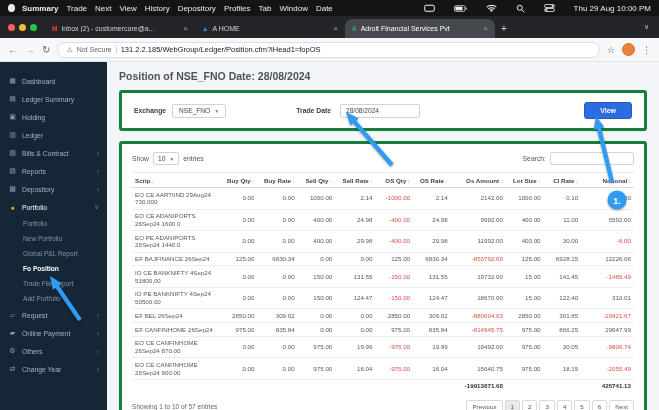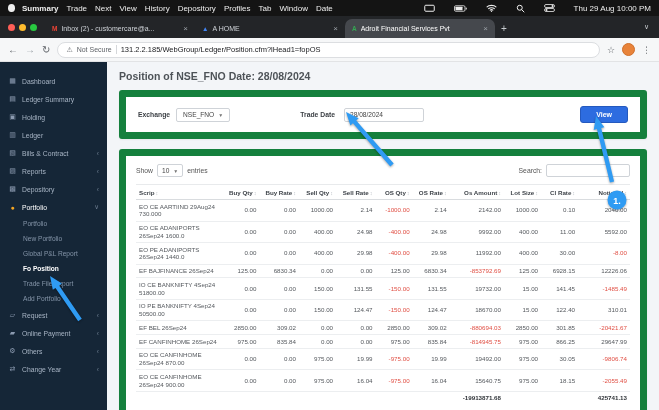--- a/index.html
+++ b/index.html
@@ -49,21 +49,21 @@
   .side-item{display:flex;align-items:center;gap:5px;padding:5px 8px;color:#a7b4c4;font-size:6.8px;cursor:default}
   .side-item .icon{width:9px;font-size:7px;text-align:center;flex:none;color:#8b9ab0}
   .side-item .chev{margin-left:auto;font-size:6.5px;color:#6f7f92}
   .side-item.accent{color:#fff}
   .side-item.accent .icon{color:#f5a623}
   .side-sub{padding:4px 8px 4px 23px;color:#8494a8;font-size:6.6px;cursor:default}
   .side-sub.active{color:#ffffff;font-weight:bold}
 
   .main{flex:1;background:#f3f5f8;padding:8px 12px 15px;overflow:hidden}
   .page-title{font-size:10.5px;font-weight:bold;color:#4e5358;margin-bottom:8px}
-  .card{background:#fff;border:7px solid #15803d;border-radius:3px;box-shadow:0 1px 2px rgba(0,0,0,.05)}
+  .card{background:#fff;border:3px solid #15803d;border-radius:3px;box-shadow:0 1px 2px rgba(0,0,0,.05)}
 
   
   .filter-card{display:flex;align-items:center;padding:9px 12px;margin-bottom:10px;gap:6px}
   .flabel{font-size:6.8px;font-weight:bold;color:#3b3f44;white-space:nowrap}
   .select-mini{display:flex;align-items:center;gap:4px;border:1px solid #cfd3d8;border-radius:2px;padding:2.5px 6px;font-size:6.6px;color:#444;background:#fff}
   .caret{font-size:5px;color:#777}
   .fspace{width:58px}
   .tdate-input{width:80px;border:1px solid #cfd3d8;border-radius:2px;padding:2.5px 5px;font-size:6.6px;color:#444;margin-left:3px;font-family:inherit;background:#fff}
   .view-btn{margin-left:auto;background:#2d6ce0;color:#fff;border:1px solid #2459be;border-radius:3px;padding:4px 15px;font-size:7px;font-weight:bold;font-family:inherit;cursor:pointer}
 

